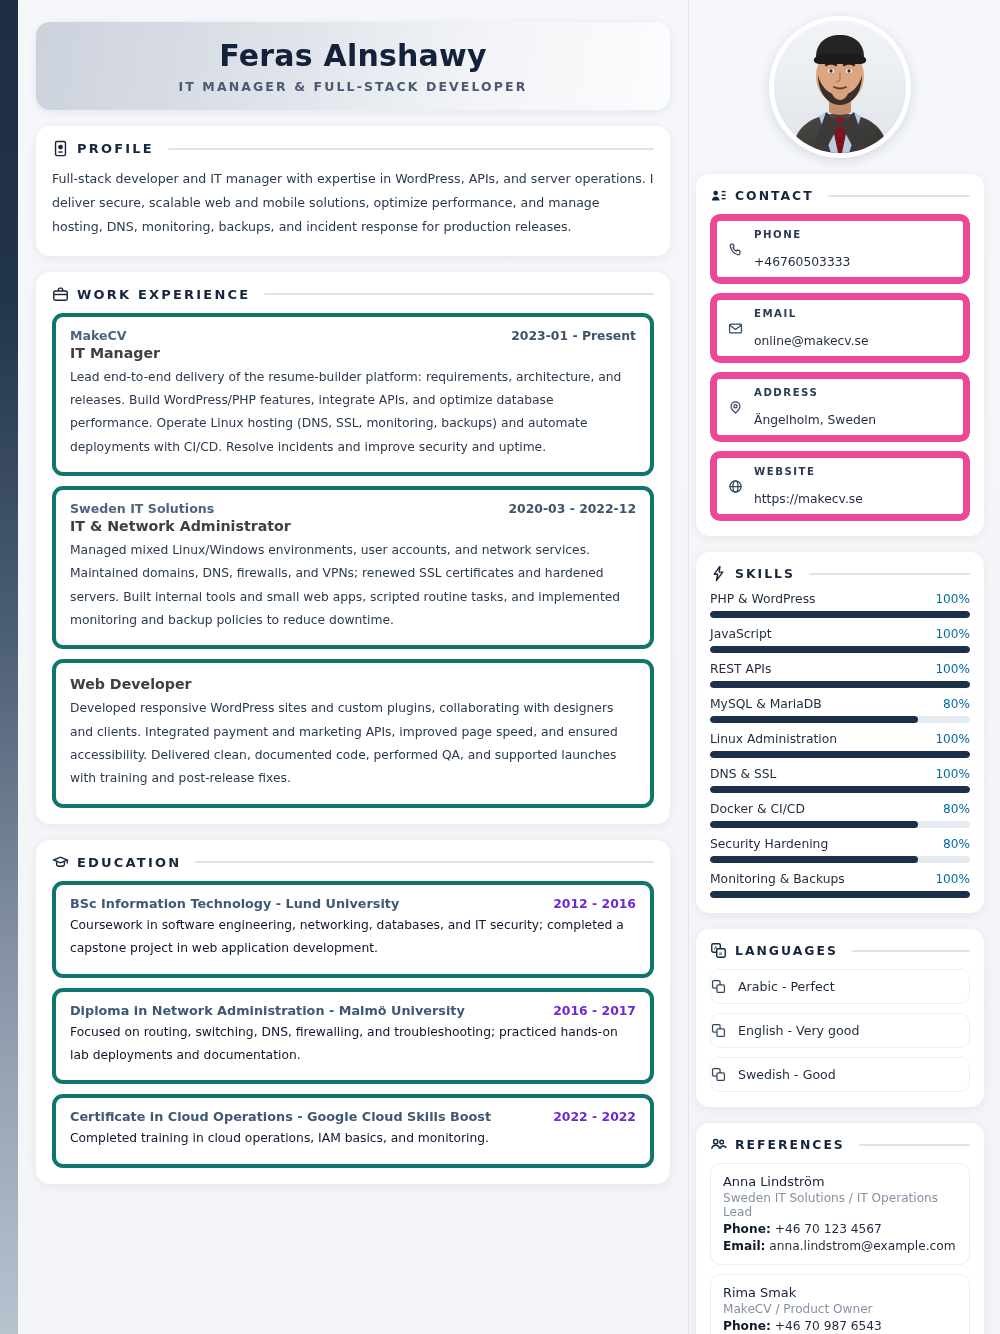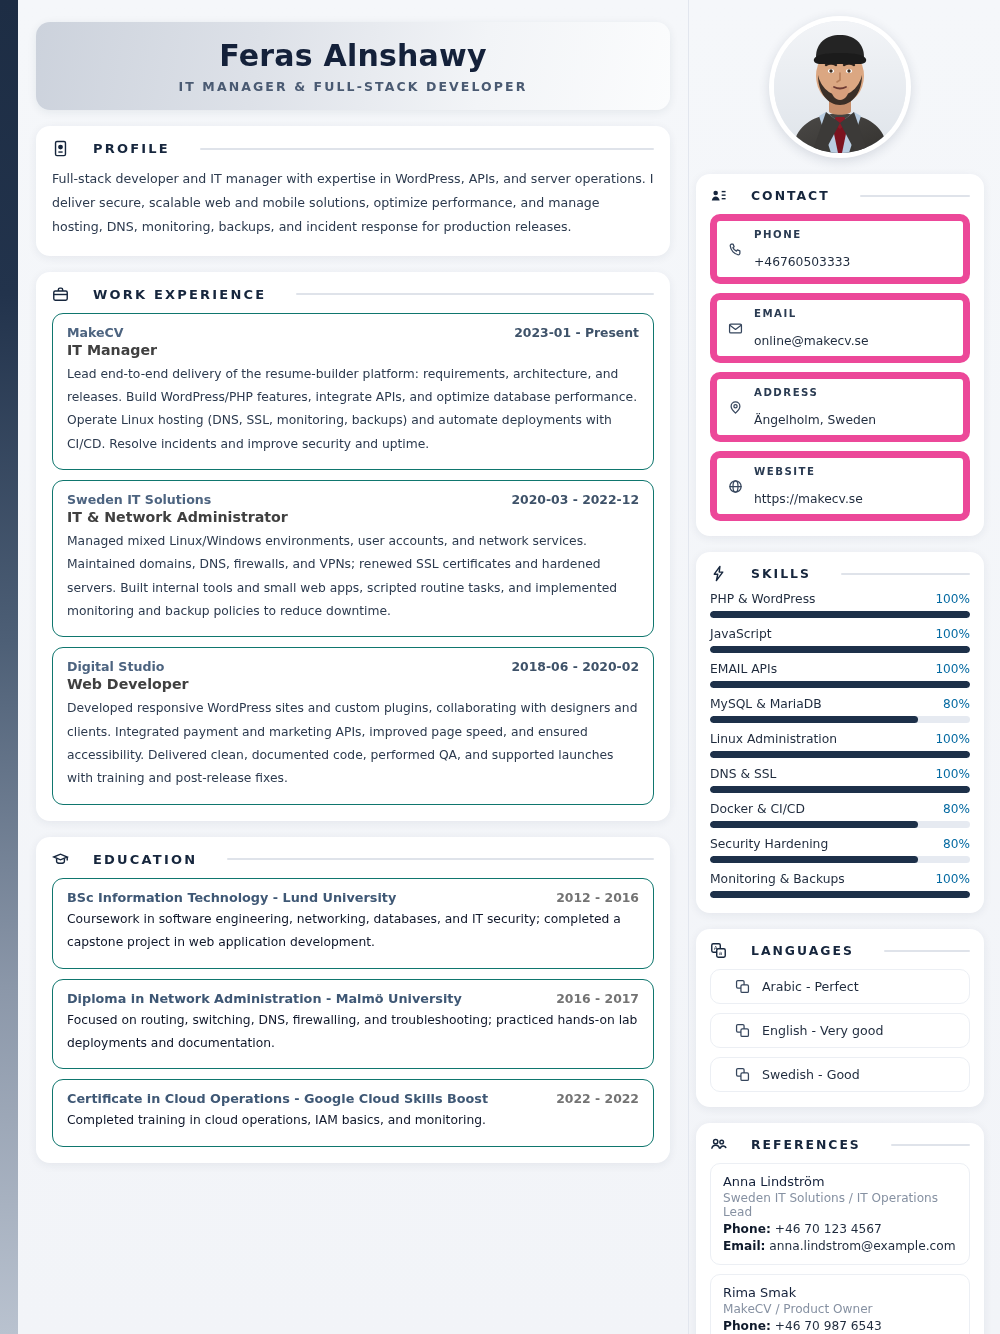--- a/index.html
+++ b/index.html
@@ -43,49 +43,49 @@
     font-size:30px; font-weight:bold; color:#14213a; letter-spacing:.2px;
     line-height:1.1;
   }
   #cv-role {
     margin-top:7px; font-size:12.5px; font-weight:bold; color:#4a5a72;
     letter-spacing:2.1px;
   }
 
   
   .panel { margin-top:16px; padding:14px 16px 16px 16px; }
-  .sec-head { display:flex; align-items:center; gap:24px; margin-bottom:10px; }
+  .sec-head { display:flex; align-items:center; gap:8px; margin-bottom:10px; }
   .sec-icon { width:17px; height:17px; flex:0 0 17px; display:block; color:#16263d; }
   .sec-icon svg { width:17px; height:17px; display:block; }
   .sec-title {
     font-size:13px; font-weight:bold; color:#16263d; letter-spacing:2.2px;
     white-space:nowrap;
   }
   .sec-rule { flex:1 1 auto; height:2px; background:#dfe3ea; border-radius:2px; margin-left:6px; }
 
   .body-text {
     font-size:12.6px; color:#2c3a4e; line-height:1.92;
   }
 
   
   .entry {
-    border:1px solid #0f766e; border-radius:11px;
+    border:4px solid #0f766e; border-radius:11px;
     padding:11px 14px 13px 14px; margin-top:10px;
   }
   .entry:first-of-type { margin-top:2px; }
   .entry-top { display:flex; justify-content:space-between; align-items:baseline; }
   .entry-org { font-size:12.6px; font-weight:bold; color:#4d6480; }
   .entry-date { font-size:12.4px; font-weight:bold; color:#3e5269; white-space:nowrap; }
   .entry-role { font-size:14.2px; font-weight:bold; color:#404040; margin-top:2px; }
   .entry-desc { font-size:12.3px; color:#2c3a4e; line-height:1.9; margin-top:5px; }
 
   
   .edu-top { display:flex; justify-content:space-between; align-items:baseline; }
   .edu-title { font-size:12.8px; font-weight:bold; color:#3f5875; }
-  .edu-date { font-size:12.4px; font-weight:bold; color:#737373; white-space:nowrap; }
+  .edu-date { font-size:12.4px; font-weight:bold; color:#6d28d9; white-space:nowrap; }
   .edu-desc { font-size:12.3px; color:#0f172a; line-height:1.9; margin-top:3px; }
 
   
   #side-col { position:absolute; left:696px; top:0; width:288px; }
 
   #photo-wrap {
     margin:16px auto 0 auto; width:142px; height:142px; border-radius:50%;
     background:#fff; padding:5px;
     box-shadow:0 3px 12px rgba(30,45,70,.14);
   }
@@ -117,21 +117,21 @@
   .skill-name { font-size:12.3px; color:#1f2b3d; }
   .skill-pct { font-size:12.1px; color:#0369a1; }
   .bar-bg {
     margin-top:5px; height:7px; border-radius:5px; background:#e6eaf1; overflow:hidden;
   }
   .bar-fill { height:7px; border-radius:5px; background:#1d3049; }
 
   
   .lang-item {
     border:1px solid #eceff4; border-radius:10px;
-    padding:9px 24px; margin-top:9px;
+    padding:9px 0; margin-top:9px;
     display:flex; align-items:center; gap:12px;
   }
   .lang-item:first-of-type { margin-top:4px; }
   .lang-icon { width:15px; height:15px; flex:0 0 15px; color:#35455c; }
   .lang-icon svg { width:15px; height:15px; display:block; }
   .lang-label { font-size:12.6px; color:#1f2b3d; }
 
   
   .ref-item {
     border:1px solid #eceff4; border-radius:10px;
@@ -196,24 +196,20 @@
           </div>
           <div class="entry">
             <div class="entry-top">
               <span class="entry-org">Sweden IT Solutions</span>
               <span class="entry-date">2020-03 - 2022-12</span>
             </div>
             <div class="entry-role">IT &amp; Network Administrator</div>
             <div class="entry-desc">Managed mixed Linux/Windows environments, user accounts, and network services. Maintained domains, DNS, firewalls, and VPNs; renewed SSL certificates and hardened servers. Built internal tools and small web apps, scripted routine tasks, and implemented monitoring and backup policies to reduce downtime.</div>
           </div>
           <div class="entry">
-            <div class="entry-top">
-              <span class="entry-org">Digital Studio</span>
-              <span class="entry-date">2018-06 - 2020-02</span>
-            </div>
             <div class="entry-role">Web Developer</div>
             <div class="entry-desc">Developed responsive WordPress sites and custom plugins, collaborating with designers and clients. Integrated payment and marketing APIs, improved page speed, and ensured accessibility. Delivered clean, documented code, performed QA, and supported launches with training and post-release fixes.</div>
           </div>
         </div>
     </div>
 
     <div class="card panel">
       <div class="sec-head">
         <span class="sec-icon">
           <svg viewBox="0 0 24 24" fill="none" stroke="currentColor" stroke-width="2">
@@ -393,21 +389,21 @@
             <div class="skill-top">
               <span class="skill-name">JavaScript</span>
               <span class="skill-pct">100%</span>
             </div>
             <div class="bar-bg">
               <div class="bar-fill" style="width: 100%;"></div>
             </div>
           </div>
           <div class="skill">
             <div class="skill-top">
-              <span class="skill-name">EMAIL APIs</span>
+              <span class="skill-name">REST APIs</span>
               <span class="skill-pct">100%</span>
             </div>
             <div class="bar-bg">
               <div class="bar-fill" style="width: 100%;"></div>
             </div>
           </div>
           <div class="skill">
             <div class="skill-top">
               <span class="skill-name">MySQL &amp; MariaDB</span>
               <span class="skill-pct">80%</span>

